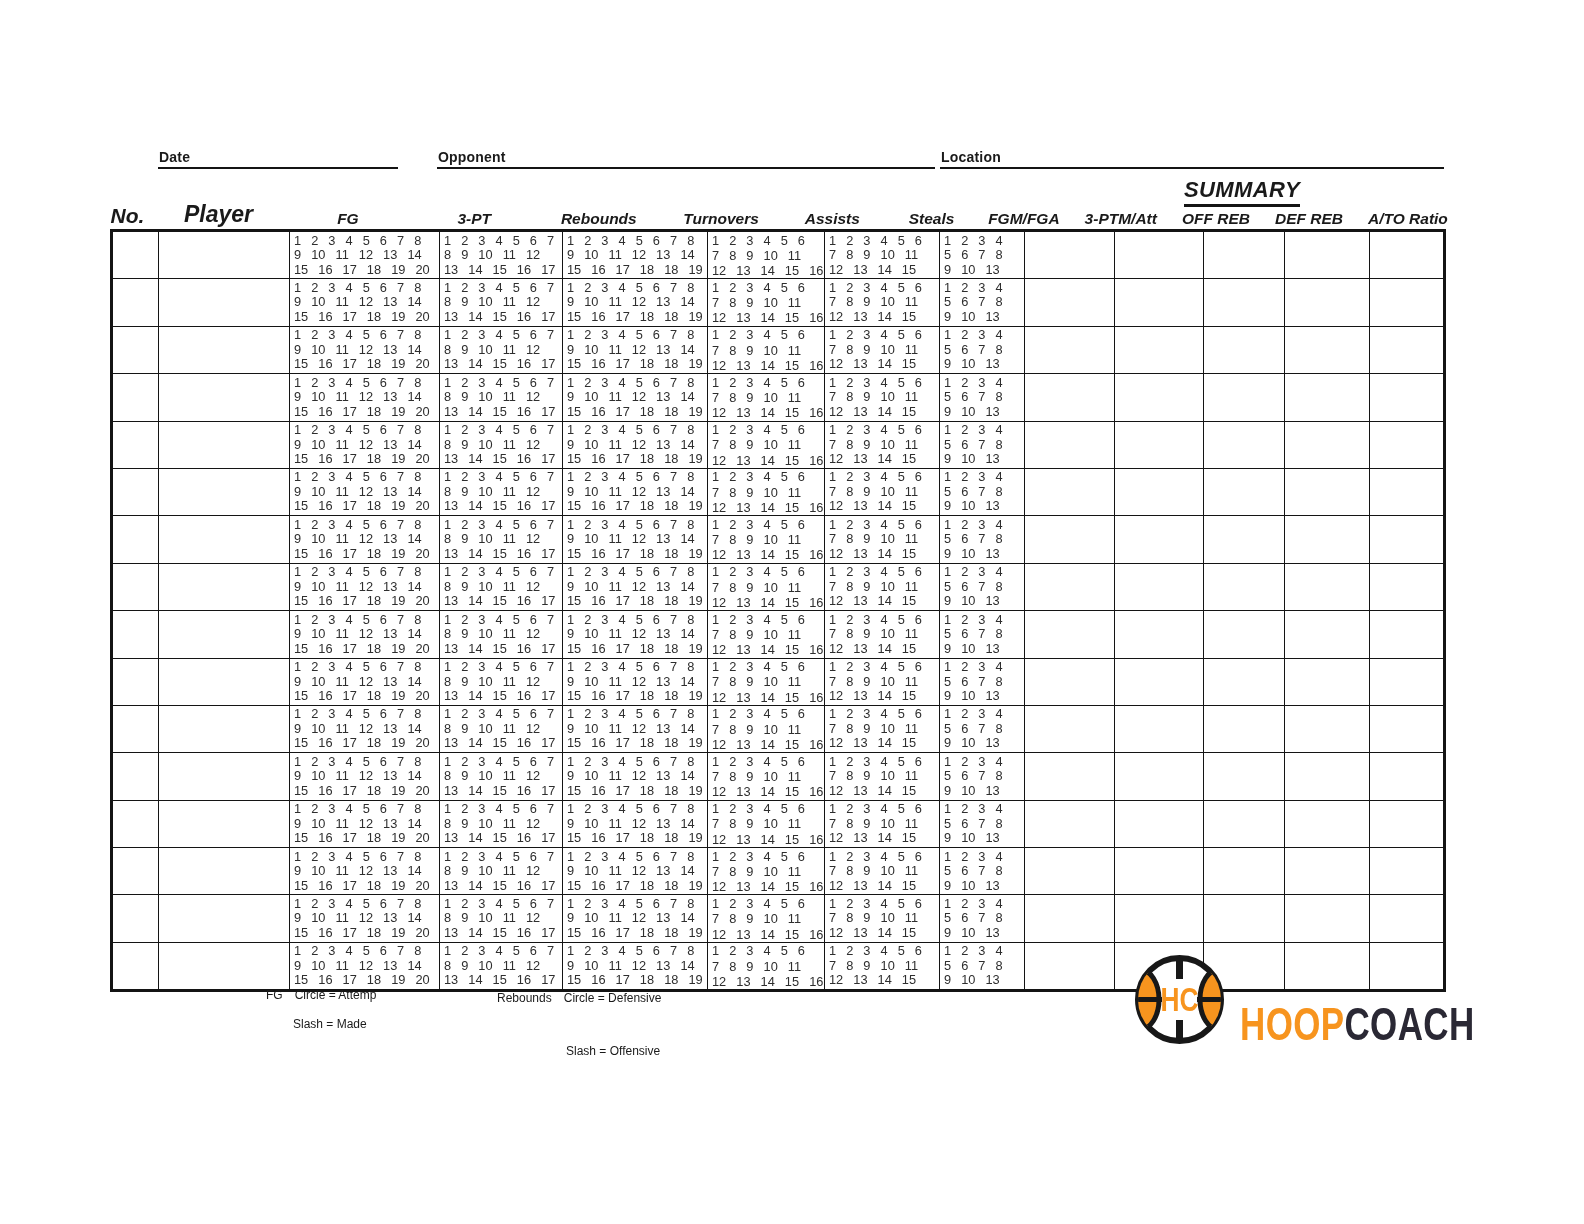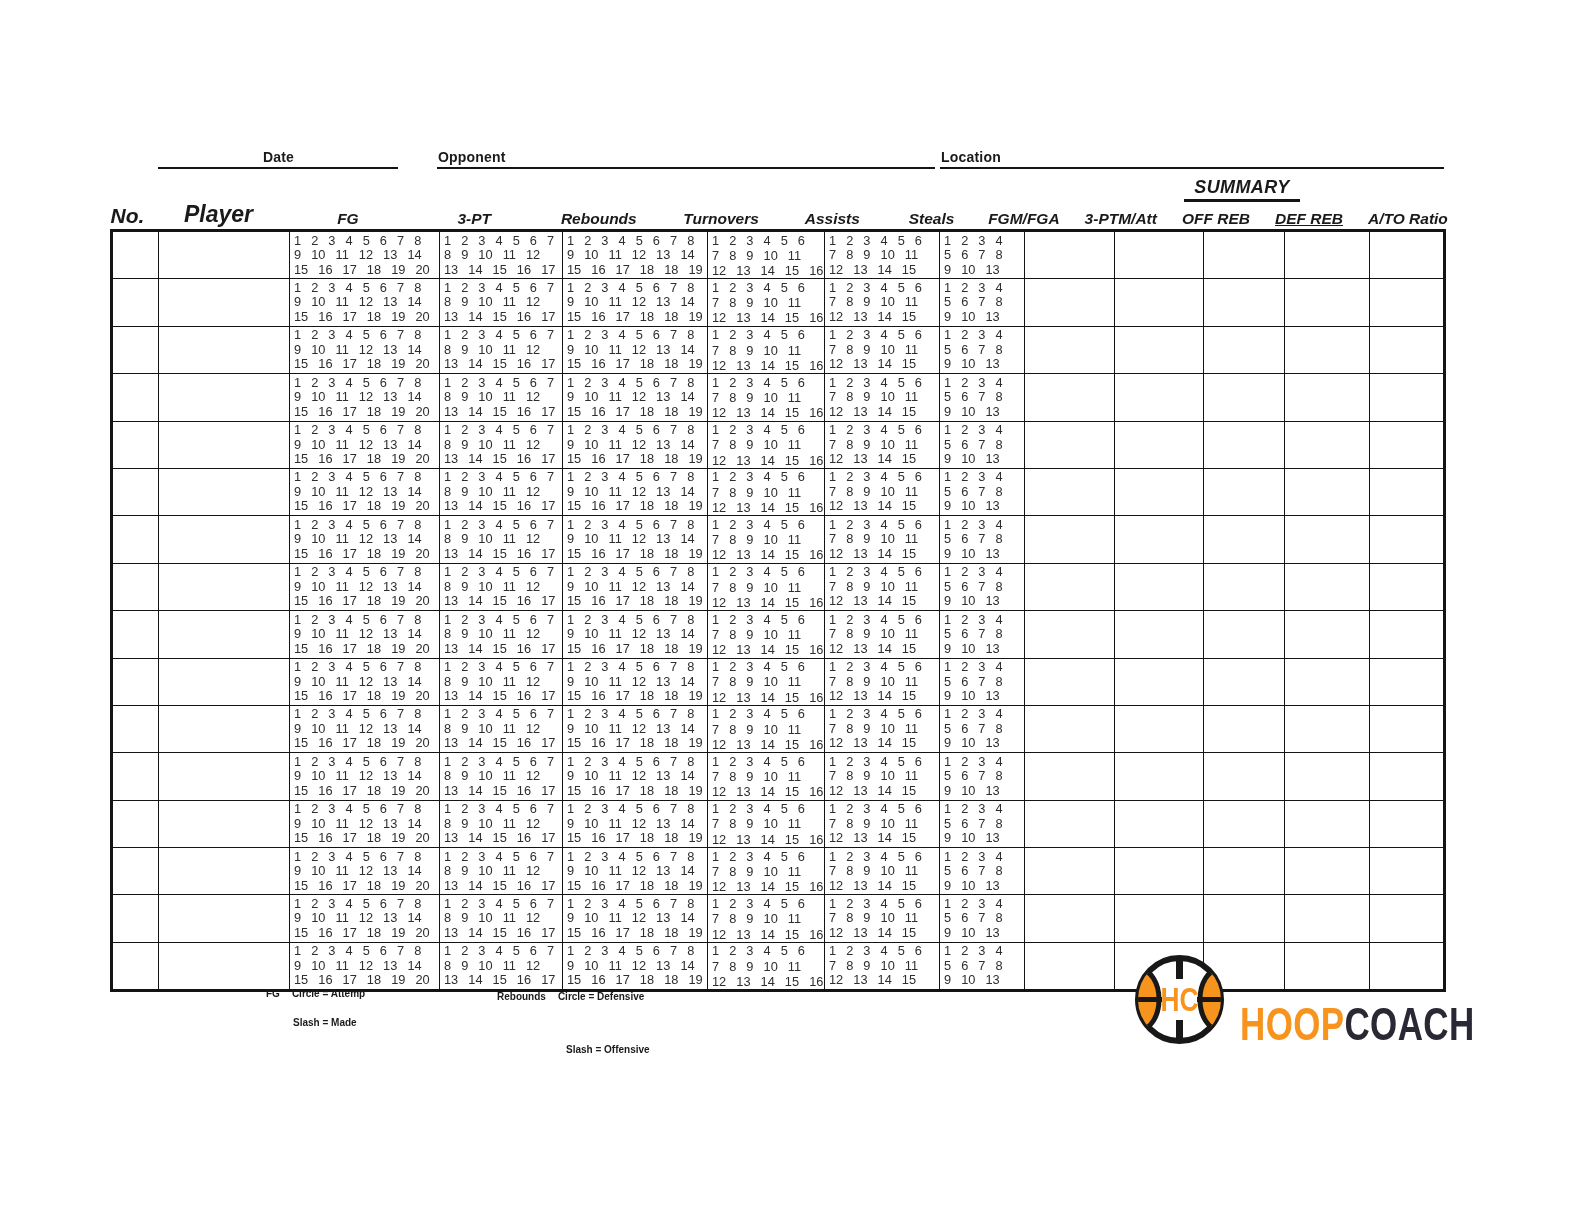--- a/index.html
+++ b/index.html
@@ -13,29 +13,29 @@
   }
   .sheet { position: absolute; inset: 0; width: 1584px; height: 1224px; background: #fff; }
 
   
   .field {
     position: absolute;
     top: 148px; height: 21px;
     border-bottom: 2.5px solid #141414;
   }
   .field-label { font-weight: bold; font-size: 14px; padding-left: 1px; letter-spacing: .2px; }
-  .f-date     { left: 158px; width: 240px; text-align: center; }
+  .f-date     { left: 158px; width: 240px; }
   .f-opponent { left: 437px; width: 498px; }
   .f-location { left: 940px; width: 504px; }
 
   
   .summary-title {
     position: absolute; left: 1184px; top: 177px; width: 116px;
     text-align: center;
-    font-weight: bold; font-style: italic; font-size: 18px;
+    font-weight: bold; font-style: italic; font-size: 22px;
     letter-spacing: .4px;
     border-bottom: 3px solid #141414;
     padding-bottom: 1px;
   }
 
   
   .col-headers {
     position: absolute; left: 110px; top: 200px; width: 1333px; height: 27px;
     display: flex; align-items: flex-end; gap: 25px;
   }
@@ -47,21 +47,21 @@
   .h-player { width: 131px; font-size: 23px; }
   .h-fg     { width: 150px; }
   .h-3pt    { width: 123px; }
   .h-reb    { width: 145px; }
   .h-to     { width: 117px; }
   .h-ast    { width: 115px; }
   .h-stl    { width: 85px;  }
   .h-fgm    { width: 90px;  }
   .h-3ptm   { width: 89px;  }
   .h-oreb   { width: 81px;  }
-  .h-dreb   { width: 85px; text-decoration: underline;  }
+  .h-dreb   { width: 85px;  }
   .h-ato    { width: 75px;  }
 
   
   .score-table {
     position: absolute; left: 110px; top: 229px;
     border-collapse: collapse; table-layout: fixed;
     width: 1333px;
     border: 3px solid #141414;
   }
   .score-table td {
@@ -75,21 +75,21 @@
     color: #2e2e2e;
     word-spacing: 6.5px;
     padding-left: 4px;
     white-space: nowrap;
   }
   .td-grid .gline:first-child { padding-top: 1.5px; }
   .td-turnovers .gline { line-height: 15.3px; }
   .td-turnovers .gline:first-child { padding-top: 0.5px; }
 
   
-  .legend-line { position: absolute; font-weight: bold; font-size: 10px; white-space: nowrap; }
+  .legend-line { position: absolute; font-weight: normal; font-size: 12px; white-space: nowrap; }
   .lg-gap { display: inline-block; width: 12px; }
   .l-fg1  { left: 266px; top: 988px; }
   .l-fg2  { left: 293px; top: 1017px; }
   .l-reb1 { left: 497px; top: 991px; }
   .l-reb2 { left: 566px; top: 1020px; margin-top: 24px; }
 
   
   .logo {
     position: absolute; left: 1132px; top: 952px;
     display: flex; align-items: flex-end;

